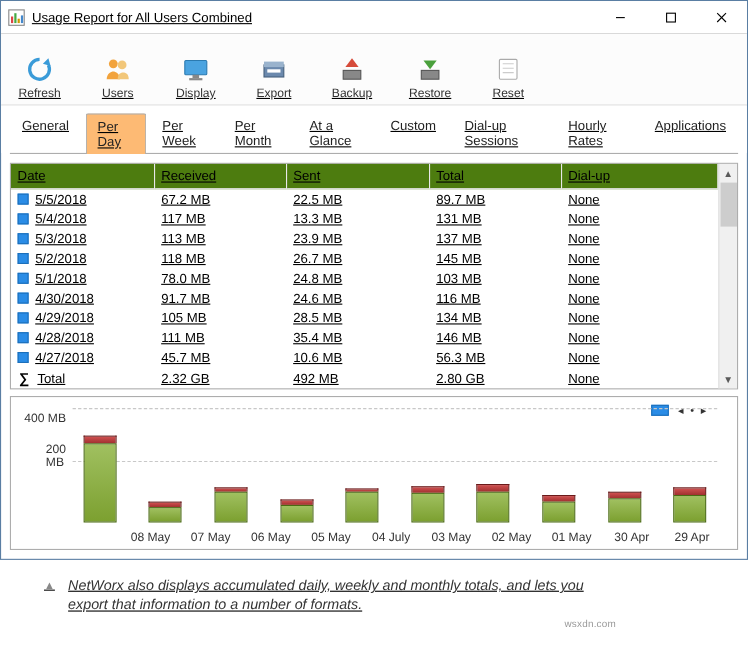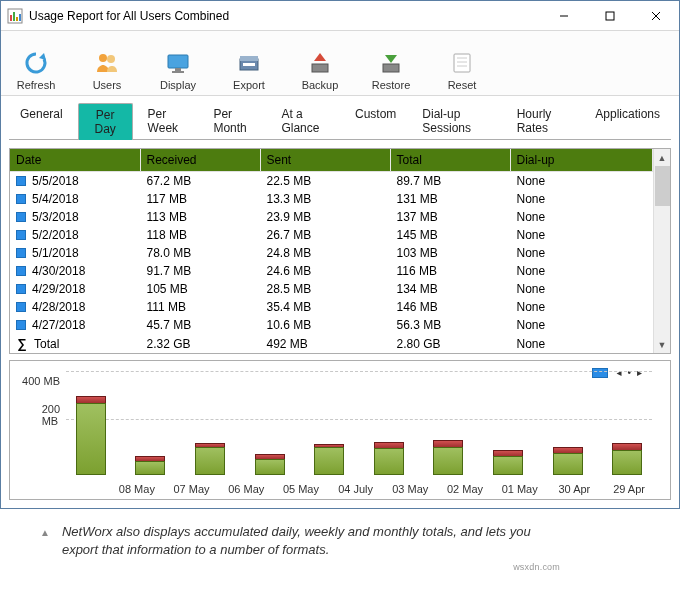--- a/index.html
+++ b/index.html
@@ -9,21 +9,21 @@
   .titlebar { background:#fff; height:30px; display:flex; align-items:center; padding-left:6px; border-bottom:1px solid #d9d9d9; }
   .title-icon { width:16px; height:16px; margin-right:6px; }
   .title-text { flex:1; font-size:12px; color:#000; }
   .winbtn { width:46px; height:30px; display:flex; align-items:center; justify-content:center; color:#000; }
   .toolbar { background:#fcfcfc; border-bottom:1px solid #d9d9d9; padding:4px 8px 4px 8px; display:flex; gap:17px; }
   .tbtn { display:flex; flex-direction:column; align-items:center; justify-content:flex-end; width:54px; height:56px; font-size:11px; color:#333; padding-top:4px; }
   .tbtn .ic { width:28px; height:28px; display:flex; align-items:center; justify-content:center; }
   .tbtn span.lbl { margin-top:2px; }
   .tabs { display:flex; padding:6px 8px 0 8px; background:#fff; gap:4px; }
   .tab { padding:4px 10px 4px 10px; border:1px solid transparent; border-bottom:none; font-size:12px; color:#222; cursor:default; }
-  .tab.active { border-color:#adadad; background:#14b8a6; border-radius:2px 2px 0 0; position:relative; top:1px;text-align:center; }
+  .tab.active { border-color:#adadad; background:#fdba74; border-radius:2px 2px 0 0; position:relative; top:1px; }
   .tabstrip-under { border-bottom:1px solid #adadad; margin:0 8px; }
   .content { padding:8px; }
   .table-wrap { border:1px solid #adadad; position:relative; }
   table.data { width:calc(100% - 17px); border-collapse:collapse; }
   table.data th { text-align:left; font-weight:normal; background:#4d7c0f; border-bottom:1px solid #e1e1e1; padding:4px 6px; font-size:12px; border-right:1px solid #e8e8e8; }
   table.data td { padding:2px 6px; font-size:12px; border-right:1px solid transparent; }
   .date-cell { display:flex; align-items:center; gap:6px; }
   .sq { width:10px; height:10px; background:#2a8ce6; border:1px solid #1c6fba; }
   .sigma { font-weight:bold; font-size:13px; display:inline-block; width:12px; text-align:center; }
   .vscroll { position:absolute; right:0; top:0; bottom:0; width:17px; background:#f0f0f0; border-left:1px solid #dedede; display:flex; flex-direction:column; align-items:center; }
@@ -41,21 +41,21 @@
   .bargrp { width:8.5%; display:flex; flex-direction:column; align-items:center; height:100%; justify-content:flex-end; }
   .bar { width:30px; position:relative; }
   .bar .recv { width:100%; background:linear-gradient(to bottom,#a0c060,#7ca030); border:1px solid #4a6b12; }
   .bar .sent { width:100%; background:linear-gradient(to bottom,#d05050,#a03030); border:1px solid #6b1a1a; border-bottom:none; }
   .hatch { background-image:repeating-linear-gradient(90deg, rgba(255,255,255,0.25) 0 1px, transparent 1px 4px); }
   .xaxis { position:absolute; left:56px; right:18px; bottom:4px; display:flex; justify-content:space-between;margin-left:48px; }
   .xlabel { width:8.5%; text-align:center; font-size:11px; color:#333; }
   .caption-row { display:flex; padding:14px 30px 14px 40px; font-style:italic; color:#333; font-size:13px; line-height:1.35; }
   .caption-caret { margin-right:12px; color:#888; font-style:normal; font-size:10px; padding-top:3px; }
   .watermark { position:absolute; right:4px; bottom:0; font-size:9px; color:#999; letter-spacing:0.2px;}
-  .outer { position:relative; width:564px; }
+  .outer { position:relative; width:564px;text-decoration:underline; }
 </style>
 </head>
 <body>
 
 <div class="outer">
 <div class="window">
 
   <div class="titlebar">
     <span class="title-icon">
       <svg width="16" height="16">

